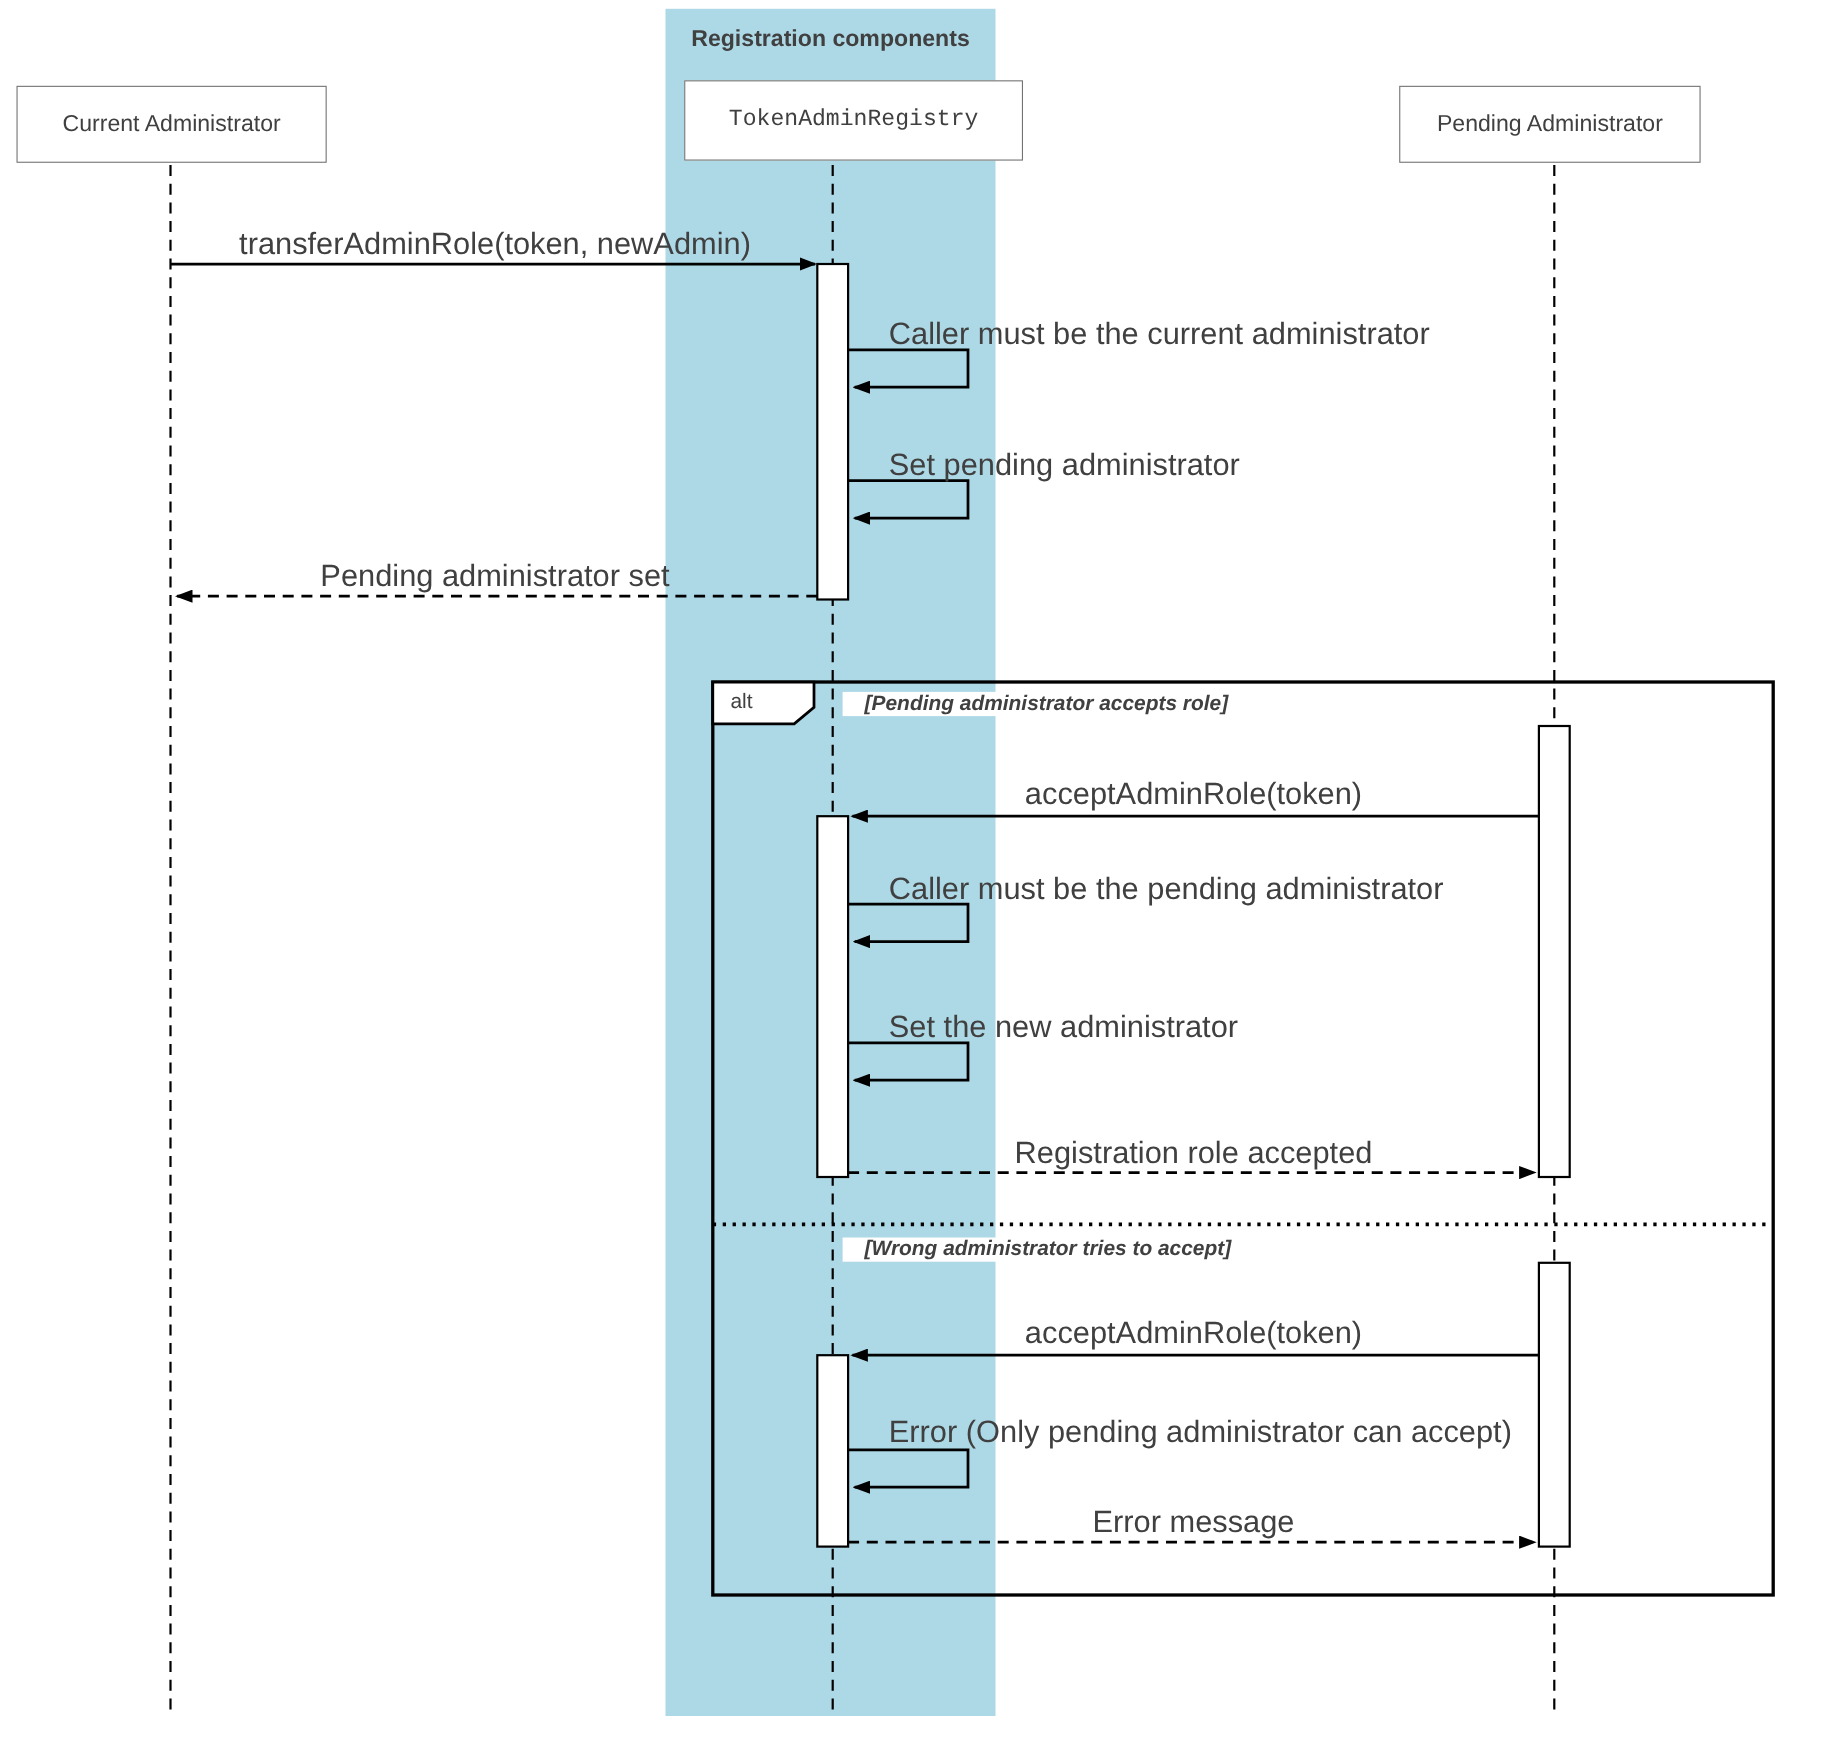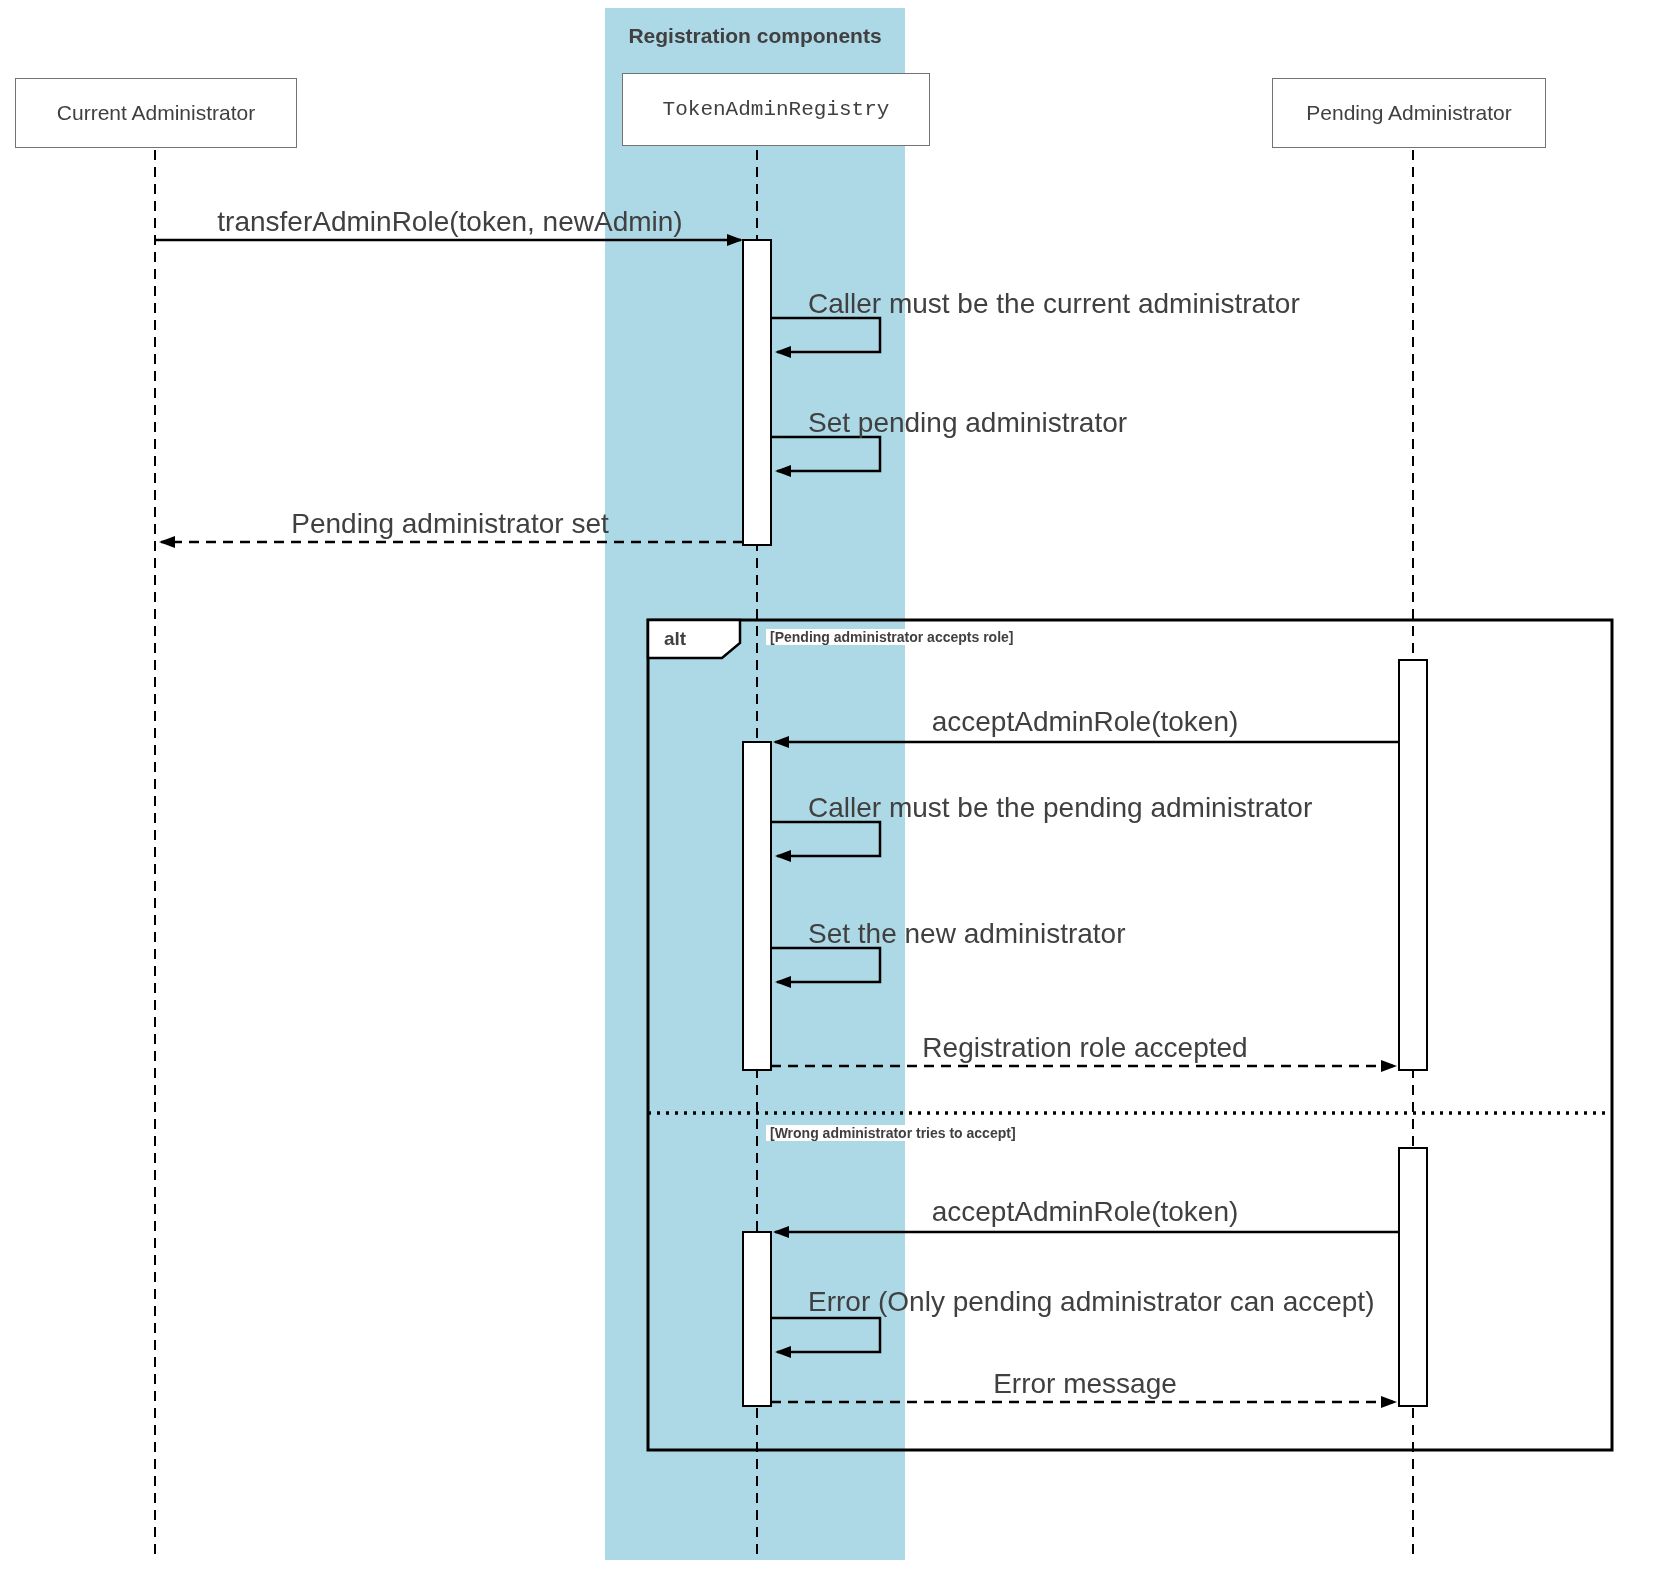--- a/index.html
+++ b/index.html
@@ -44,28 +44,29 @@
     width:1674px; height:1590px;
   }
   .msg-label{
     position:absolute;
     font-size:28px;
     white-space:nowrap;
   }
   .center{text-align:center;}
   .cond{
     font-weight:bold;
-    font-size:14px;
+    font-size:19px;
     background:#ffffff;
-    padding:0 4px;
+    padding:0 20px;
+    font-style:italic;
   }
   .alt-tag{
     position:absolute;
     left:664px; top:628px;
-    font-weight:bold;
+    font-weight:normal;
     font-size:19px;
   }
 </style>
 </head>
 <body>
 
 <div class="canvas">
 
   <div class="group-band"></div>
   <div class="group-title">Registration components</div>

